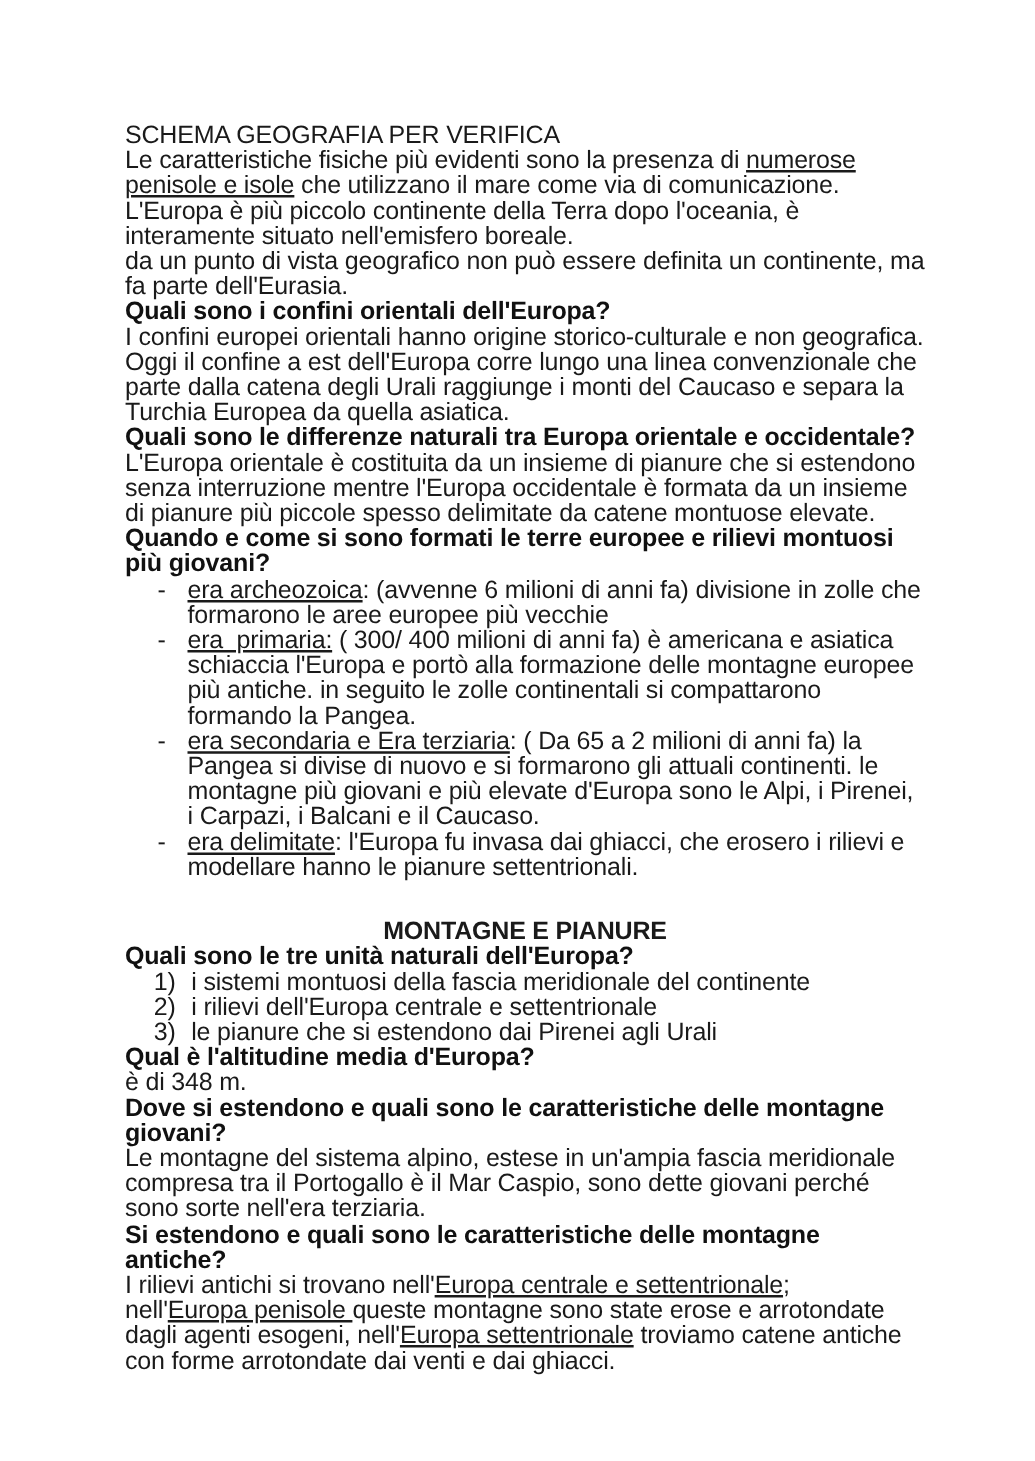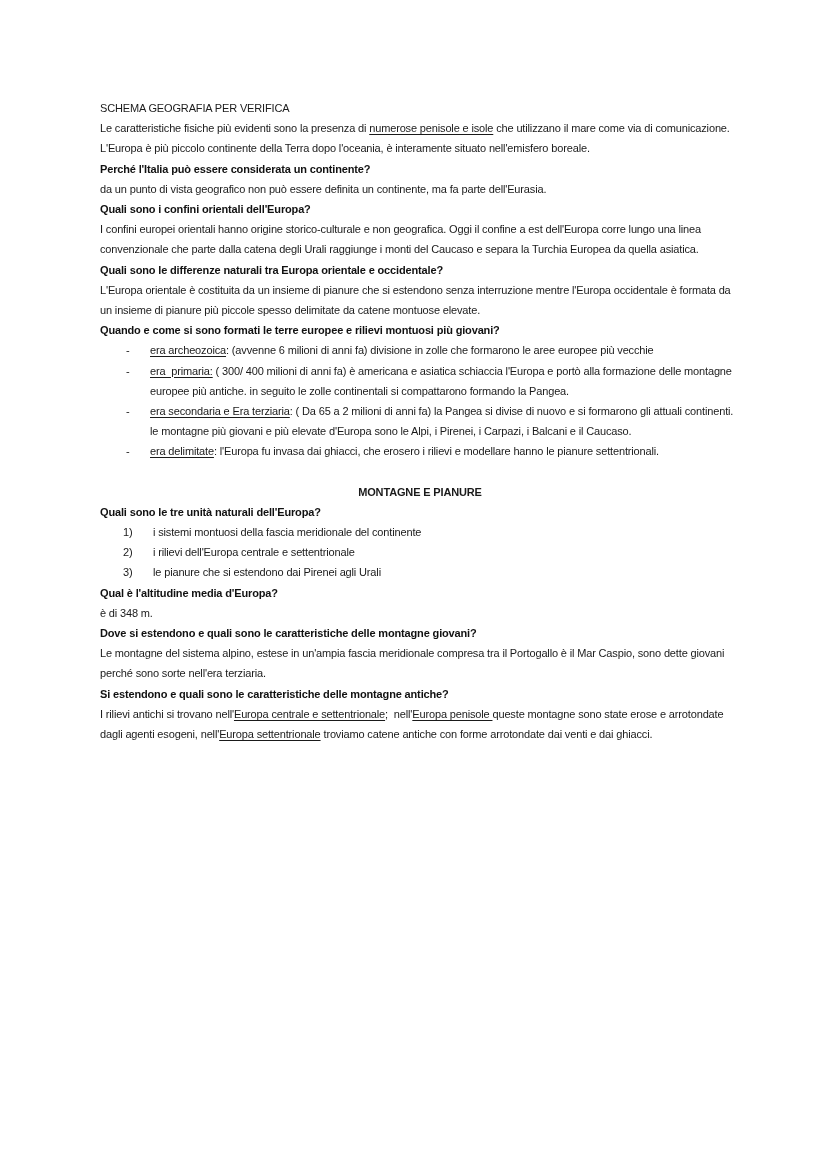--- a/index.html
+++ b/index.html
@@ -1,41 +1,40 @@
 <!DOCTYPE html>
 <html><head>
   <meta charset="utf-8">
   <style>
     html, body { margin: 0; padding: 0; background: #ffffff; }
     body { width: 828px; height: 1169px; overflow: hidden; position: relative; }
     .page {
       position: absolute; left: 100px; top: 98px; width: 640px;
       font-family: "Liberation Sans", sans-serif;
-      font-size: 11px; line-height: 20.2px; color: #1a1a1a;
+      font-size: 20px; line-height: 20.2px; color: #1a1a1a;
       letter-spacing: -0.15px;
     }
     p { margin: 0; }
     .q { font-weight: bold; color: #111; }
-    .center { text-align: center; font-weight: bold; margin-top: 20px; }
+    .center { text-align: center; font-weight: bold; margin-top: 31px; }
     u { text-decoration: underline; text-underline-offset: 2px; }
     ul.dash, ol.num { list-style: none; margin: 0; padding: 0; }
     ul.dash li { position: relative; padding-left: 50px; }
     ul.dash li .bullet { position: absolute; left: 26px; top: 0; }
     ol.num li { position: relative; padding-left: 53px; }
     ol.num li .marker { position: absolute; left: 23px; top: 0; }
   </style>
 </head>
 <body>
 
 <div class="page">
   <p>SCHEMA GEOGRAFIA PER VERIFICA</p>
   <p><span>Le caratteristiche fisiche più evidenti sono la presenza di </span><u>numerose penisole e isole</u><span> che utilizzano il mare come via di comunicazione.</span></p>
   <p>L'Europa è più piccolo continente della Terra dopo l'oceania, è interamente situato nell'emisfero boreale.</p>
 
-  <p class="q">Perché l'Italia può essere considerata un continente?</p>
   <p>da un punto di vista geografico non può essere definita un continente, ma fa parte dell'Eurasia.</p>
 
   <p class="q">Quali sono i confini orientali dell'Europa?</p>
   <p>I confini europei orientali hanno origine storico-culturale e non geografica. Oggi il confine a est dell'Europa corre lungo una linea convenzionale che parte dalla catena degli Urali raggiunge i monti del Caucaso e separa la Turchia Europea da quella asiatica.</p>
 
   <p class="q">Quali sono le differenze naturali tra Europa orientale e occidentale?</p>
   <p>L'Europa orientale è costituita da un insieme di pianure che si estendono senza interruzione mentre l'Europa occidentale è formata da un insieme di pianure più piccole spesso delimitate da catene montuose elevate.</p>
 
   <p class="q">Quando e come si sono formati le terre europee e rilievi montuosi più giovani?</p>
   <ul class="dash">

